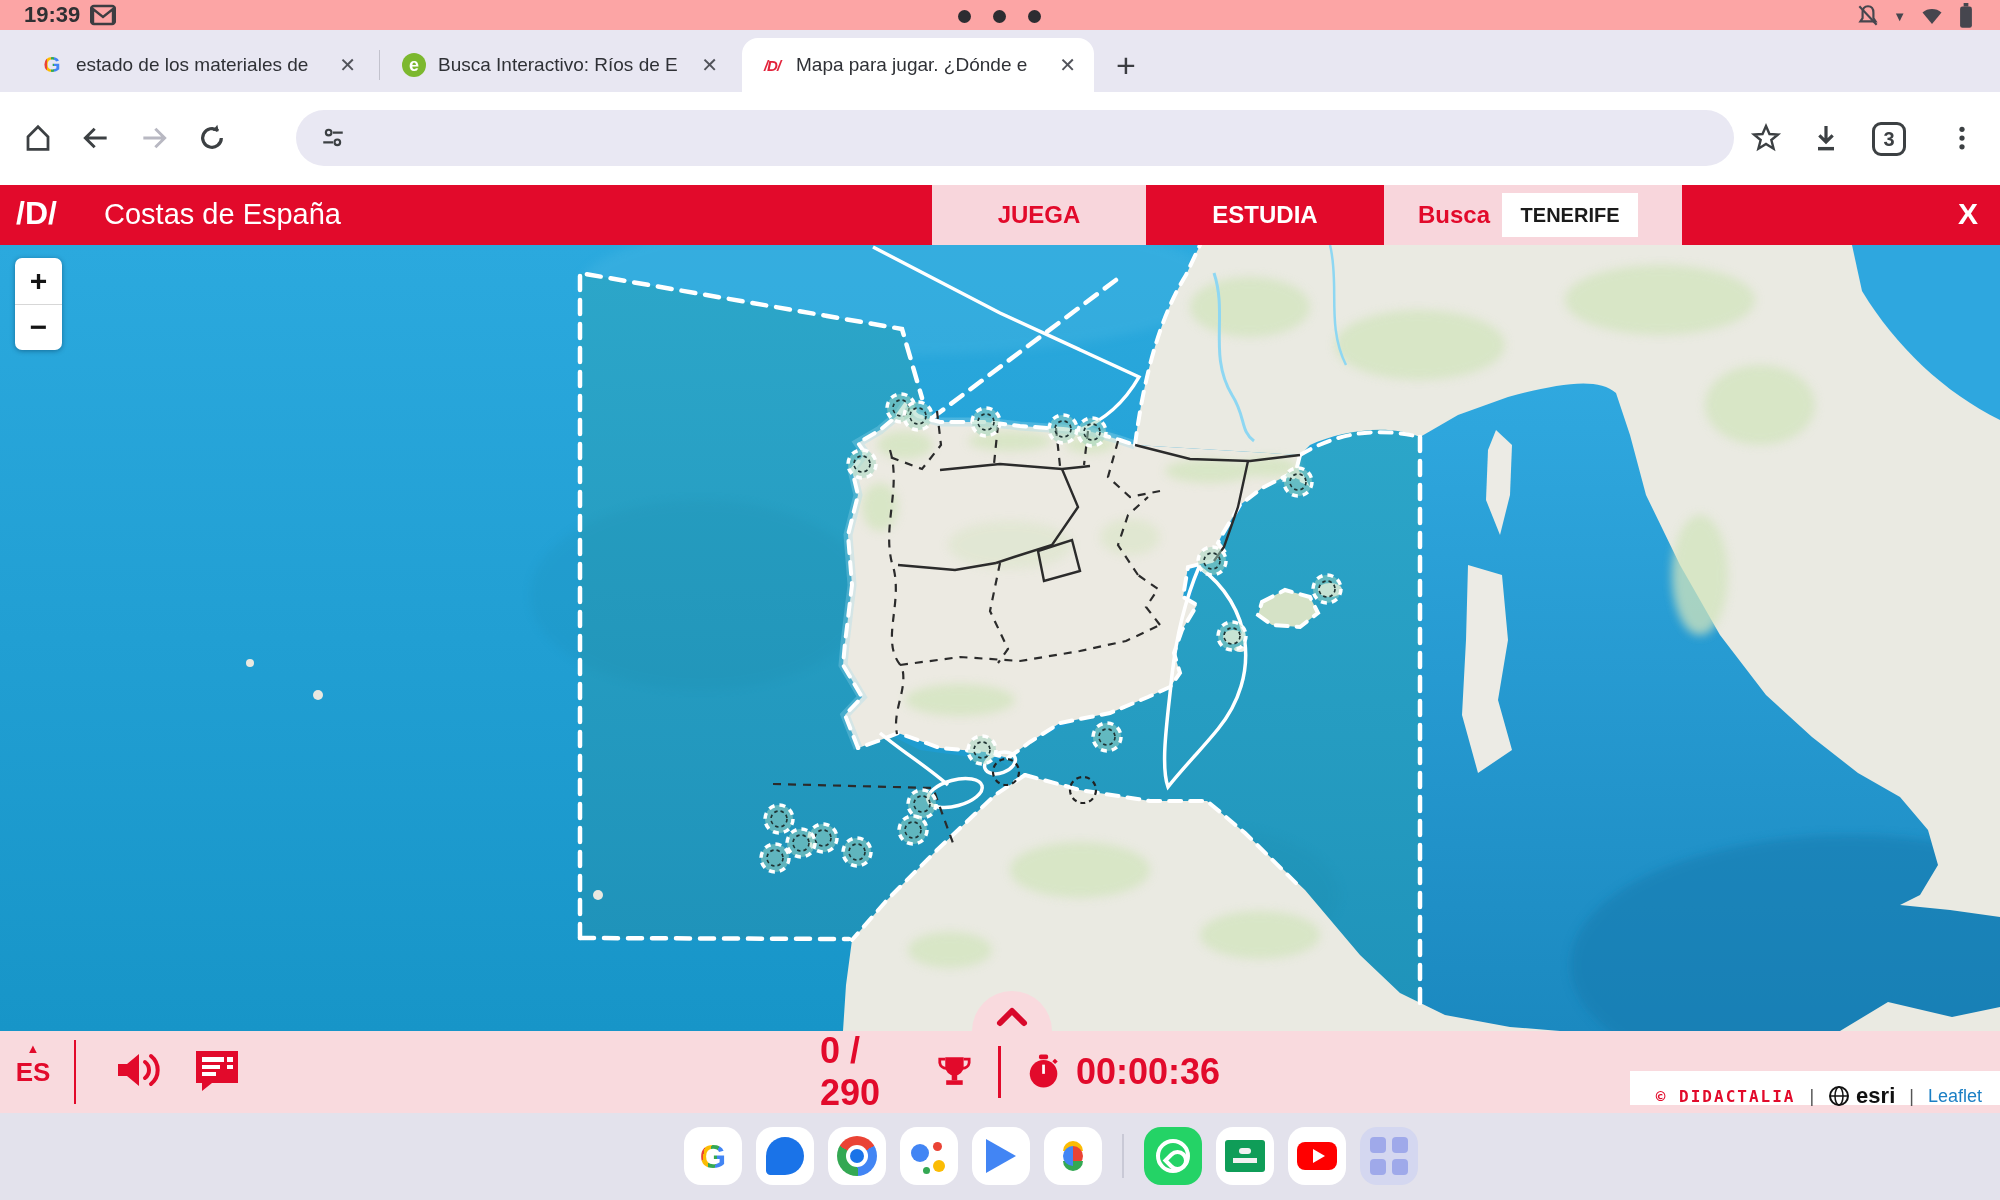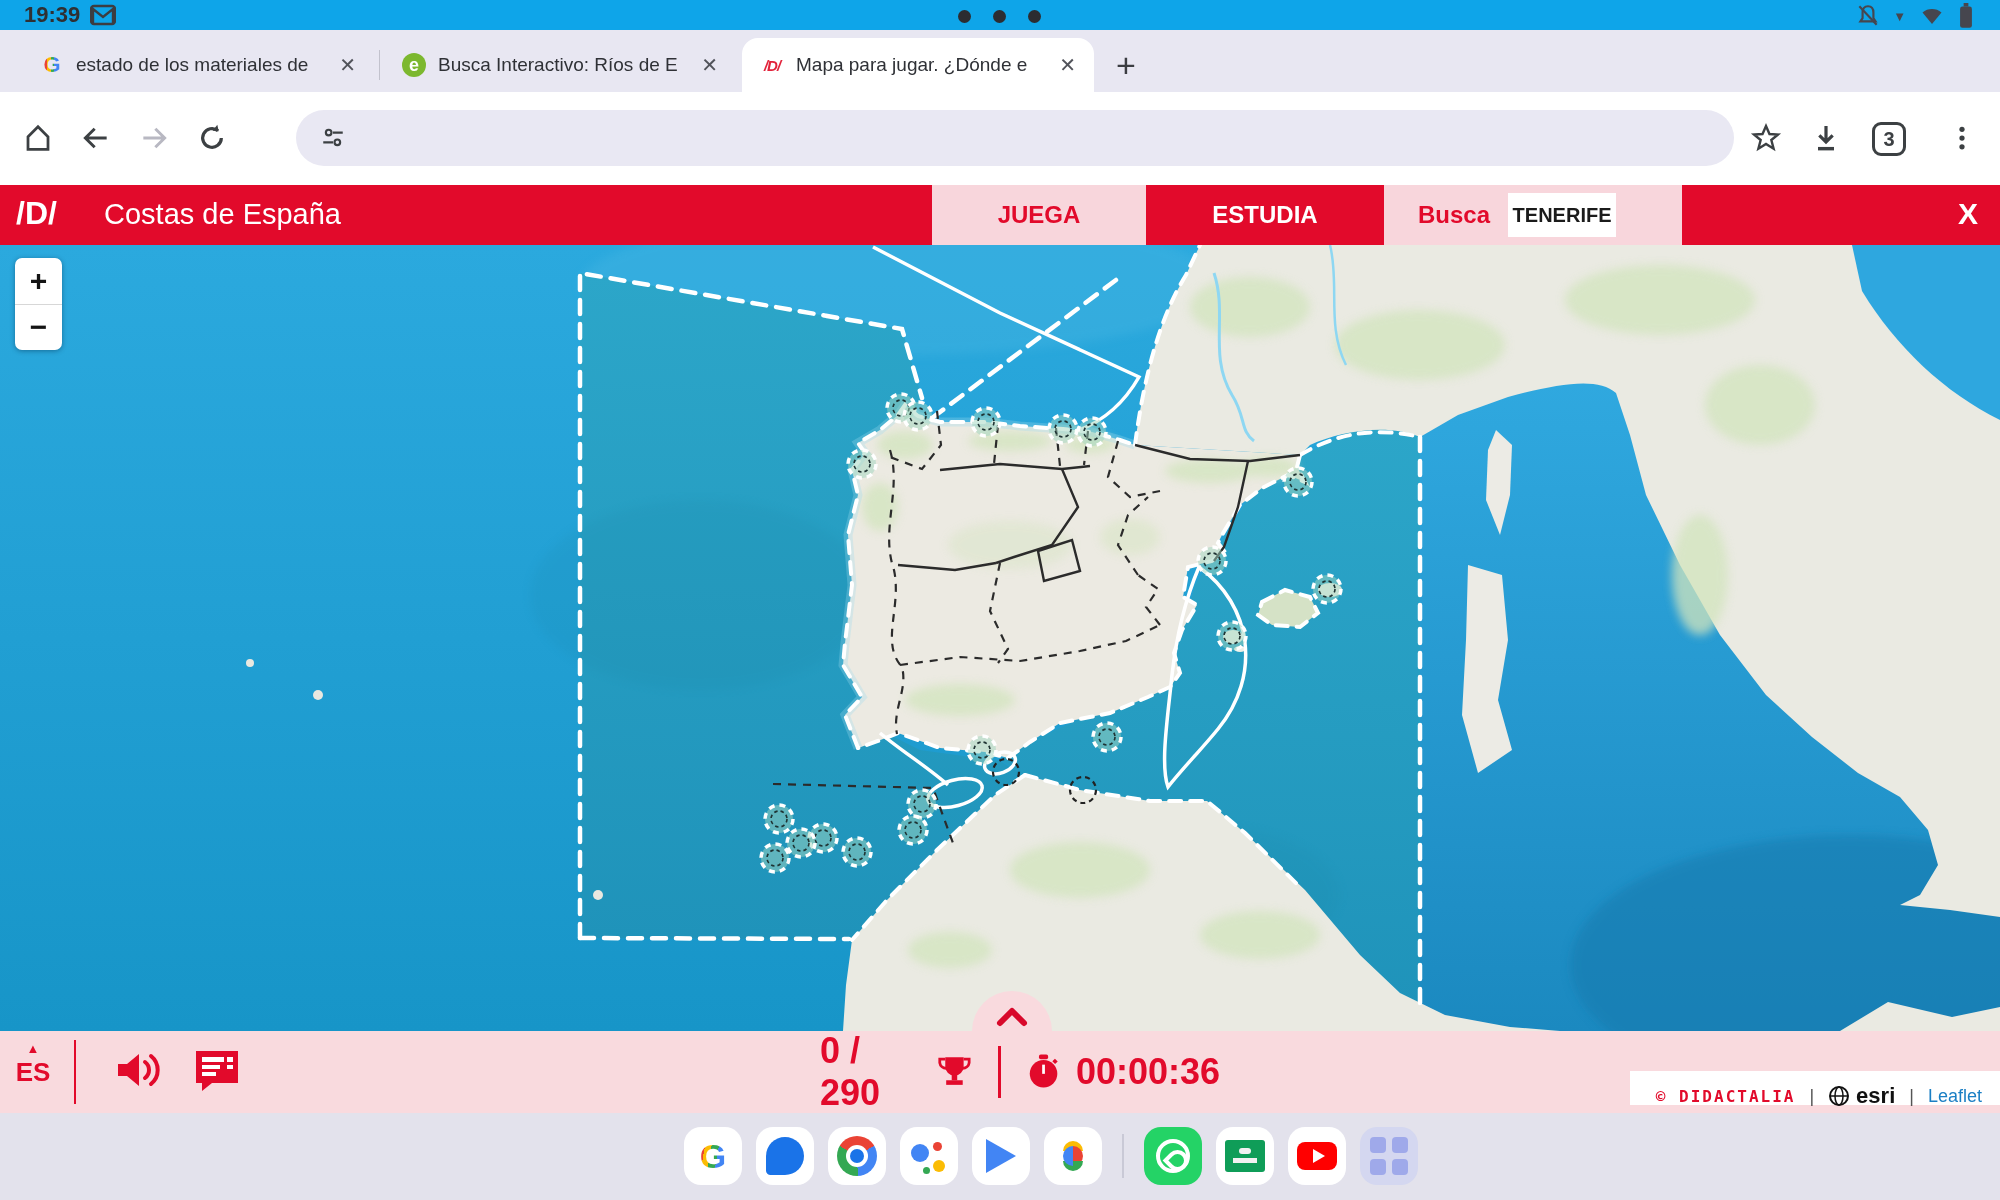--- a/index.html
+++ b/index.html
@@ -1,21 +1,21 @@
 <!DOCTYPE html>
 <html><head>
 <meta charset="utf-8">
 <style>
   html,body{margin:0;padding:0;background:#000;}
   *{box-sizing:border-box;}
   .screen{position:relative;width:2000px;height:1200px;overflow:hidden;
     font-family:"Liberation Sans",sans-serif;background:#e8e7f2;}
 
   
-  .statusbar{position:absolute;left:0;top:0;width:2000px;height:30px;background:#0ea5e9;}
+  .statusbar{position:absolute;left:0;top:0;width:2000px;height:30px;background:#fca5a5;}
   .sb-left{position:absolute;left:24px;top:2px;display:flex;align-items:center;gap:10px;
     color:#2f3033;font-size:22px;font-weight:bold;}
   .sb-dots{position:absolute;left:958px;top:10px;display:flex;gap:22px;}
   .sb-dots i{width:13px;height:13px;border-radius:50%;background:#2c2c31;}
   .sb-right{position:absolute;right:26px;top:3px;display:flex;align-items:center;gap:12px;}
 
   
   .tabstrip{position:absolute;left:0;top:30px;width:2000px;height:62px;background:#e8e7f2;}
   .tab{position:absolute;top:8px;height:54px;display:flex;align-items:center;gap:12px;
     padding:0 14px 0 18px;width:352px;color:#3b3d42;font-size:19px;}
@@ -44,22 +44,22 @@
     border-radius:9px;color:#3c4043;font-size:20px;font-weight:bold;display:flex;align-items:center;justify-content:center;}
 
   
   .appheader{position:absolute;left:0;top:185px;width:2000px;height:60px;background:#e20a2b;color:#fff;}
   .ah-logo{position:absolute;left:16px;top:10px;font-size:32px;font-weight:bold;}
   .ah-title{position:absolute;left:104px;top:13px;font-size:29px;font-weight:500;}
   .ah-block{position:absolute;top:0;height:60px;display:flex;align-items:center;justify-content:center;
     font-weight:bold;font-size:24px;}
   .blk-juega{left:932px;width:214px;background:#f8d6dc;color:#e20a2b;}
   .blk-estudia{left:1146px;width:238px;background:#e20a2b;color:#fff;}
-  .blk-busca{left:1384px;width:298px;background:#f8d6dc;color:#e20a2b;justify-content:flex-start;gap:18px;padding-left:34px;}
-  .busca-box{background:#fff;color:#1b1b1b;font-size:20px;width:108px;height:44px;display:flex;
+  .blk-busca{left:1384px;width:298px;background:#f8d6dc;color:#e20a2b;justify-content:flex-start;gap:12px;padding-left:34px;}
+  .busca-box{background:#fff;color:#1b1b1b;font-size:20px;width:136px;height:44px;display:flex;
     align-items:center;justify-content:center;}
   .ah-close{position:absolute;right:22px;top:12px;font-size:30px;font-weight:bold;color:#fff;}
 
   
   .map{position:absolute;left:0;top:245px;width:2000px;height:786px;overflow:hidden;background:#1fa3d6;}
   .zoomctrl{position:absolute;left:15px;top:13px;width:47px;height:92px;background:#fff;border-radius:7px;
     box-shadow:0 1px 5px rgba(0,40,70,.45);display:flex;flex-direction:column;overflow:hidden;}
   .zoomctrl div{flex:1;display:flex;align-items:center;justify-content:center;font-size:30px;
     font-weight:bold;color:#141414;}
   .zoomctrl div:first-child{border-bottom:1px solid #d7d7d7;}

